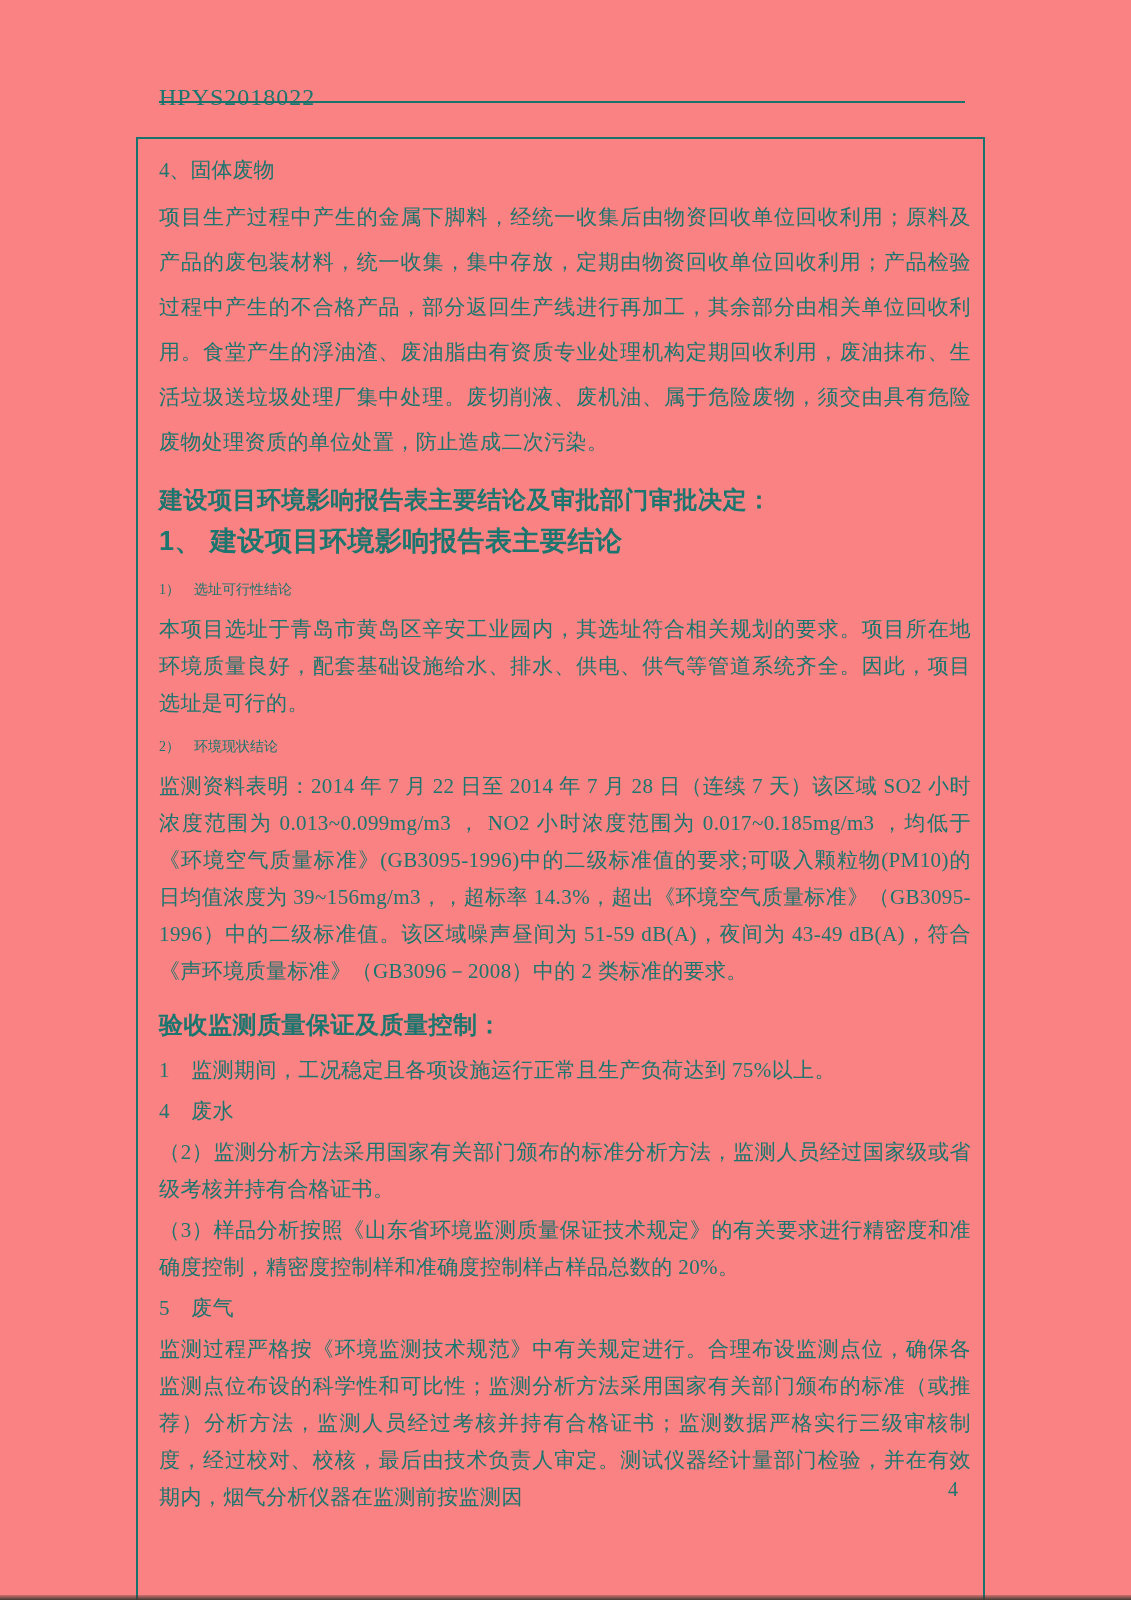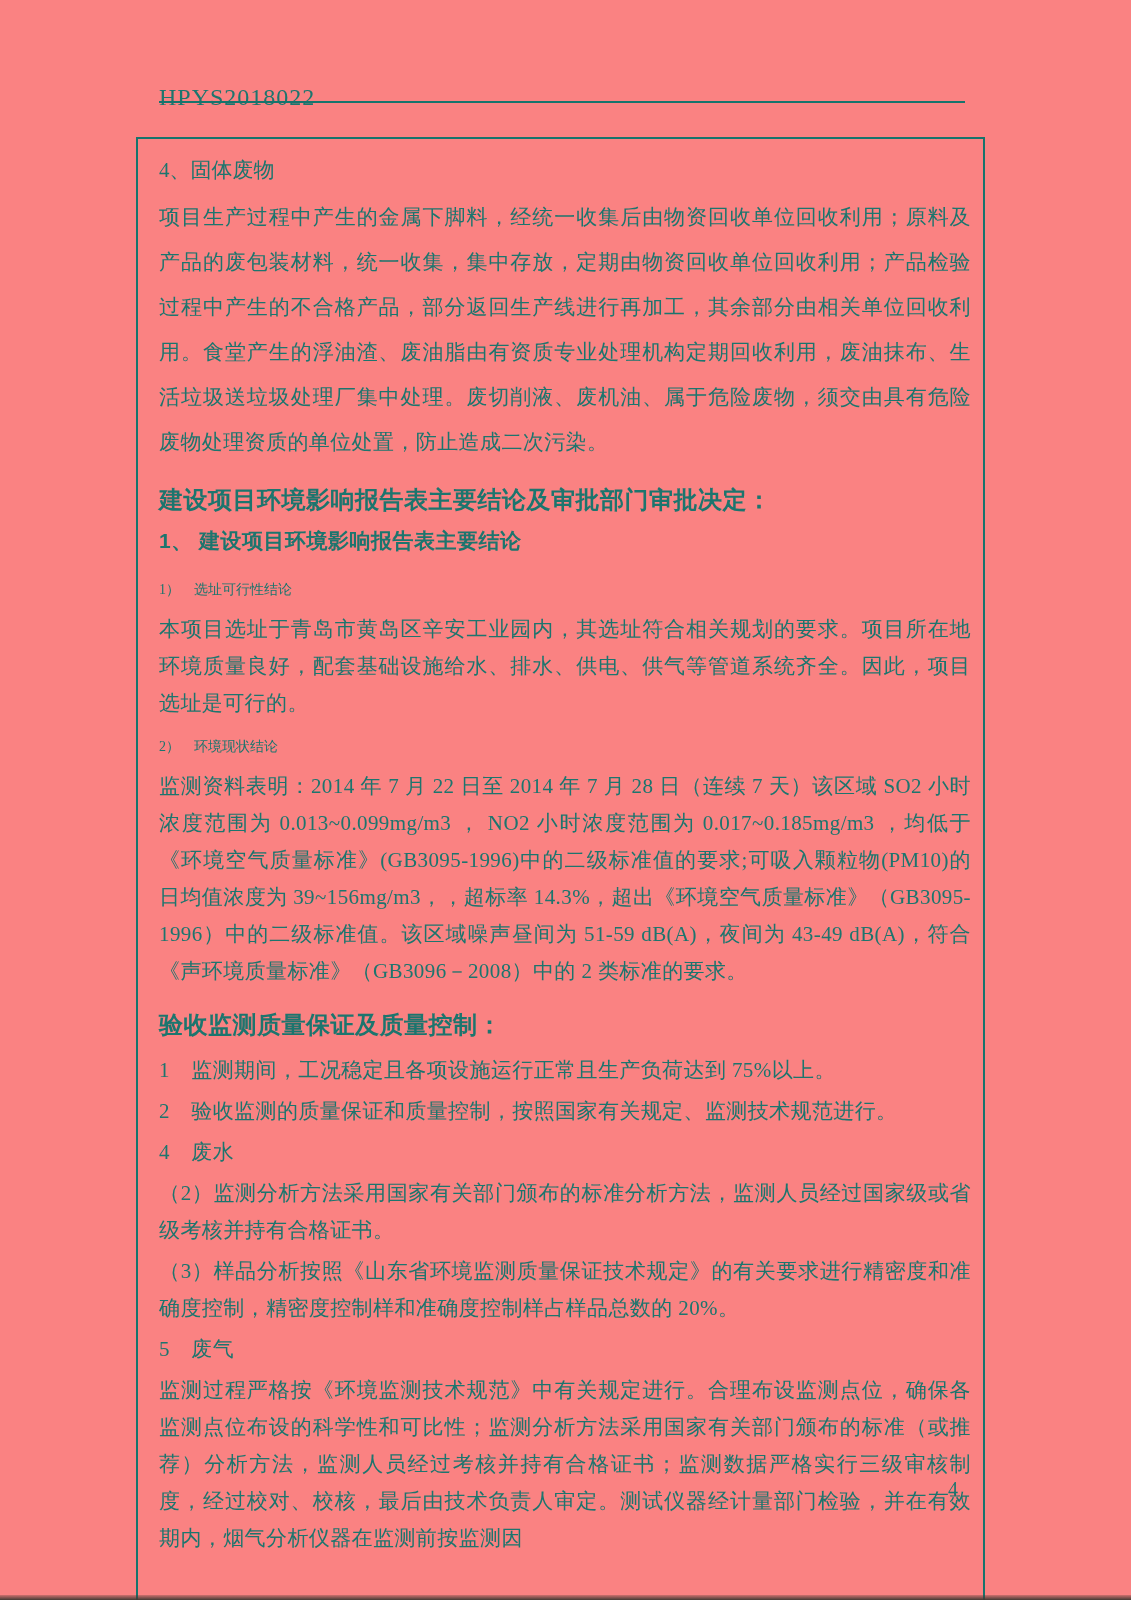--- a/index.html
+++ b/index.html
@@ -35,21 +35,21 @@
     font-size:21px;line-height:45px;margin:0;
     text-align:justify;letter-spacing:0.4px;
   }
   .h-big{
     font-family:"Liberation Sans","DejaVu Sans",sans-serif;
     font-weight:bold;font-size:24px;line-height:30px;
     margin:20px 0 12px 0;letter-spacing:0.5px;
   }
   .h-sub{
     font-family:"Liberation Sans","DejaVu Sans",sans-serif;
-    font-weight:bold;font-size:21px;line-height:28px;
+    font-weight:bold;font-size:27px;line-height:28px;
     margin:0 0 18px 0;letter-spacing:0.5px;
   }
   .item-title{
     font-size:14px;line-height:34px;margin:8px 0 4px 0;font-family:Liberation Serif, serif;
   }
   .para{
     font-size:21px;line-height:37px;margin:2px 0;
     text-align:justify;letter-spacing:0.4px;
   }
   .qa-item{
@@ -81,21 +81,20 @@
 
   <p class="item-title">1）　选址可行性结论</p>
   <p class="para">本项目选址于青岛市黄岛区辛安工业园内，其选址符合相关规划的要求。项目所在地环境质量良好，配套基础设施给水、排水、供电、供气等管道系统齐全。因此，项目选址是可行的。</p>
 
   <p class="item-title">2）　环境现状结论</p>
   <p class="para">监测资料表明：2014 年 7 月 22 日至 2014 年 7 月 28 日（连续 7 天）该区域 SO2 小时浓度范围为 0.013~0.099mg/m3 ， NO2 小时浓度范围为 0.017~0.185mg/m3 ，均低于《环境空气质量标准》(GB3095-1996)中的二级标准值的要求;可吸入颗粒物(PM10)的日均值浓度为 39~156mg/m3，，超标率 14.3%，超出《环境空气质量标准》（GB3095-1996）中的二级标准值。该区域噪声昼间为 51-59 dB(A)，夜间为 43-49 dB(A)，符合《声环境质量标准》（GB3096－2008）中的 2 类标准的要求。</p>
 
   <p class="h-big">验收监测质量保证及质量控制：</p>
 
   <p class="qa-item">1　监测期间，工况稳定且各项设施运行正常且生产负荷达到 75%以上。</p>
-  <p class="qa-item">2　验收监测的质量保证和质量控制，按照国家有关规定、监测技术规范进行。</p>
   <p class="qa-item">4　废水</p>
   <p class="qa-item">（2）监测分析方法采用国家有关部门颁布的标准分析方法，监测人员经过国家级或省级考核并持有合格证书。</p>
   <p class="qa-item">（3）样品分析按照《山东省环境监测质量保证技术规定》的有关要求进行精密度和准确度控制，精密度控制样和准确度控制样占样品总数的 20%。</p>
   <p class="qa-item">5　废气</p>
   <p class="qa-item">监测过程严格按《环境监测技术规范》中有关规定进行。合理布设监测点位，确保各监测点位布设的科学性和可比性；监测分析方法采用国家有关部门颁布的标准（或推荐）分析方法，监测人员经过考核并持有合格证书；监测数据严格实行三级审核制度，经过校对、校核，最后由技术负责人审定。测试仪器经计量部门检验，并在有效期内，烟气分析仪器在监测前按监测因</p>
 
 </div>
 
 <div class="page-number">4</div>
 <div class="bottom-edge"></div>

